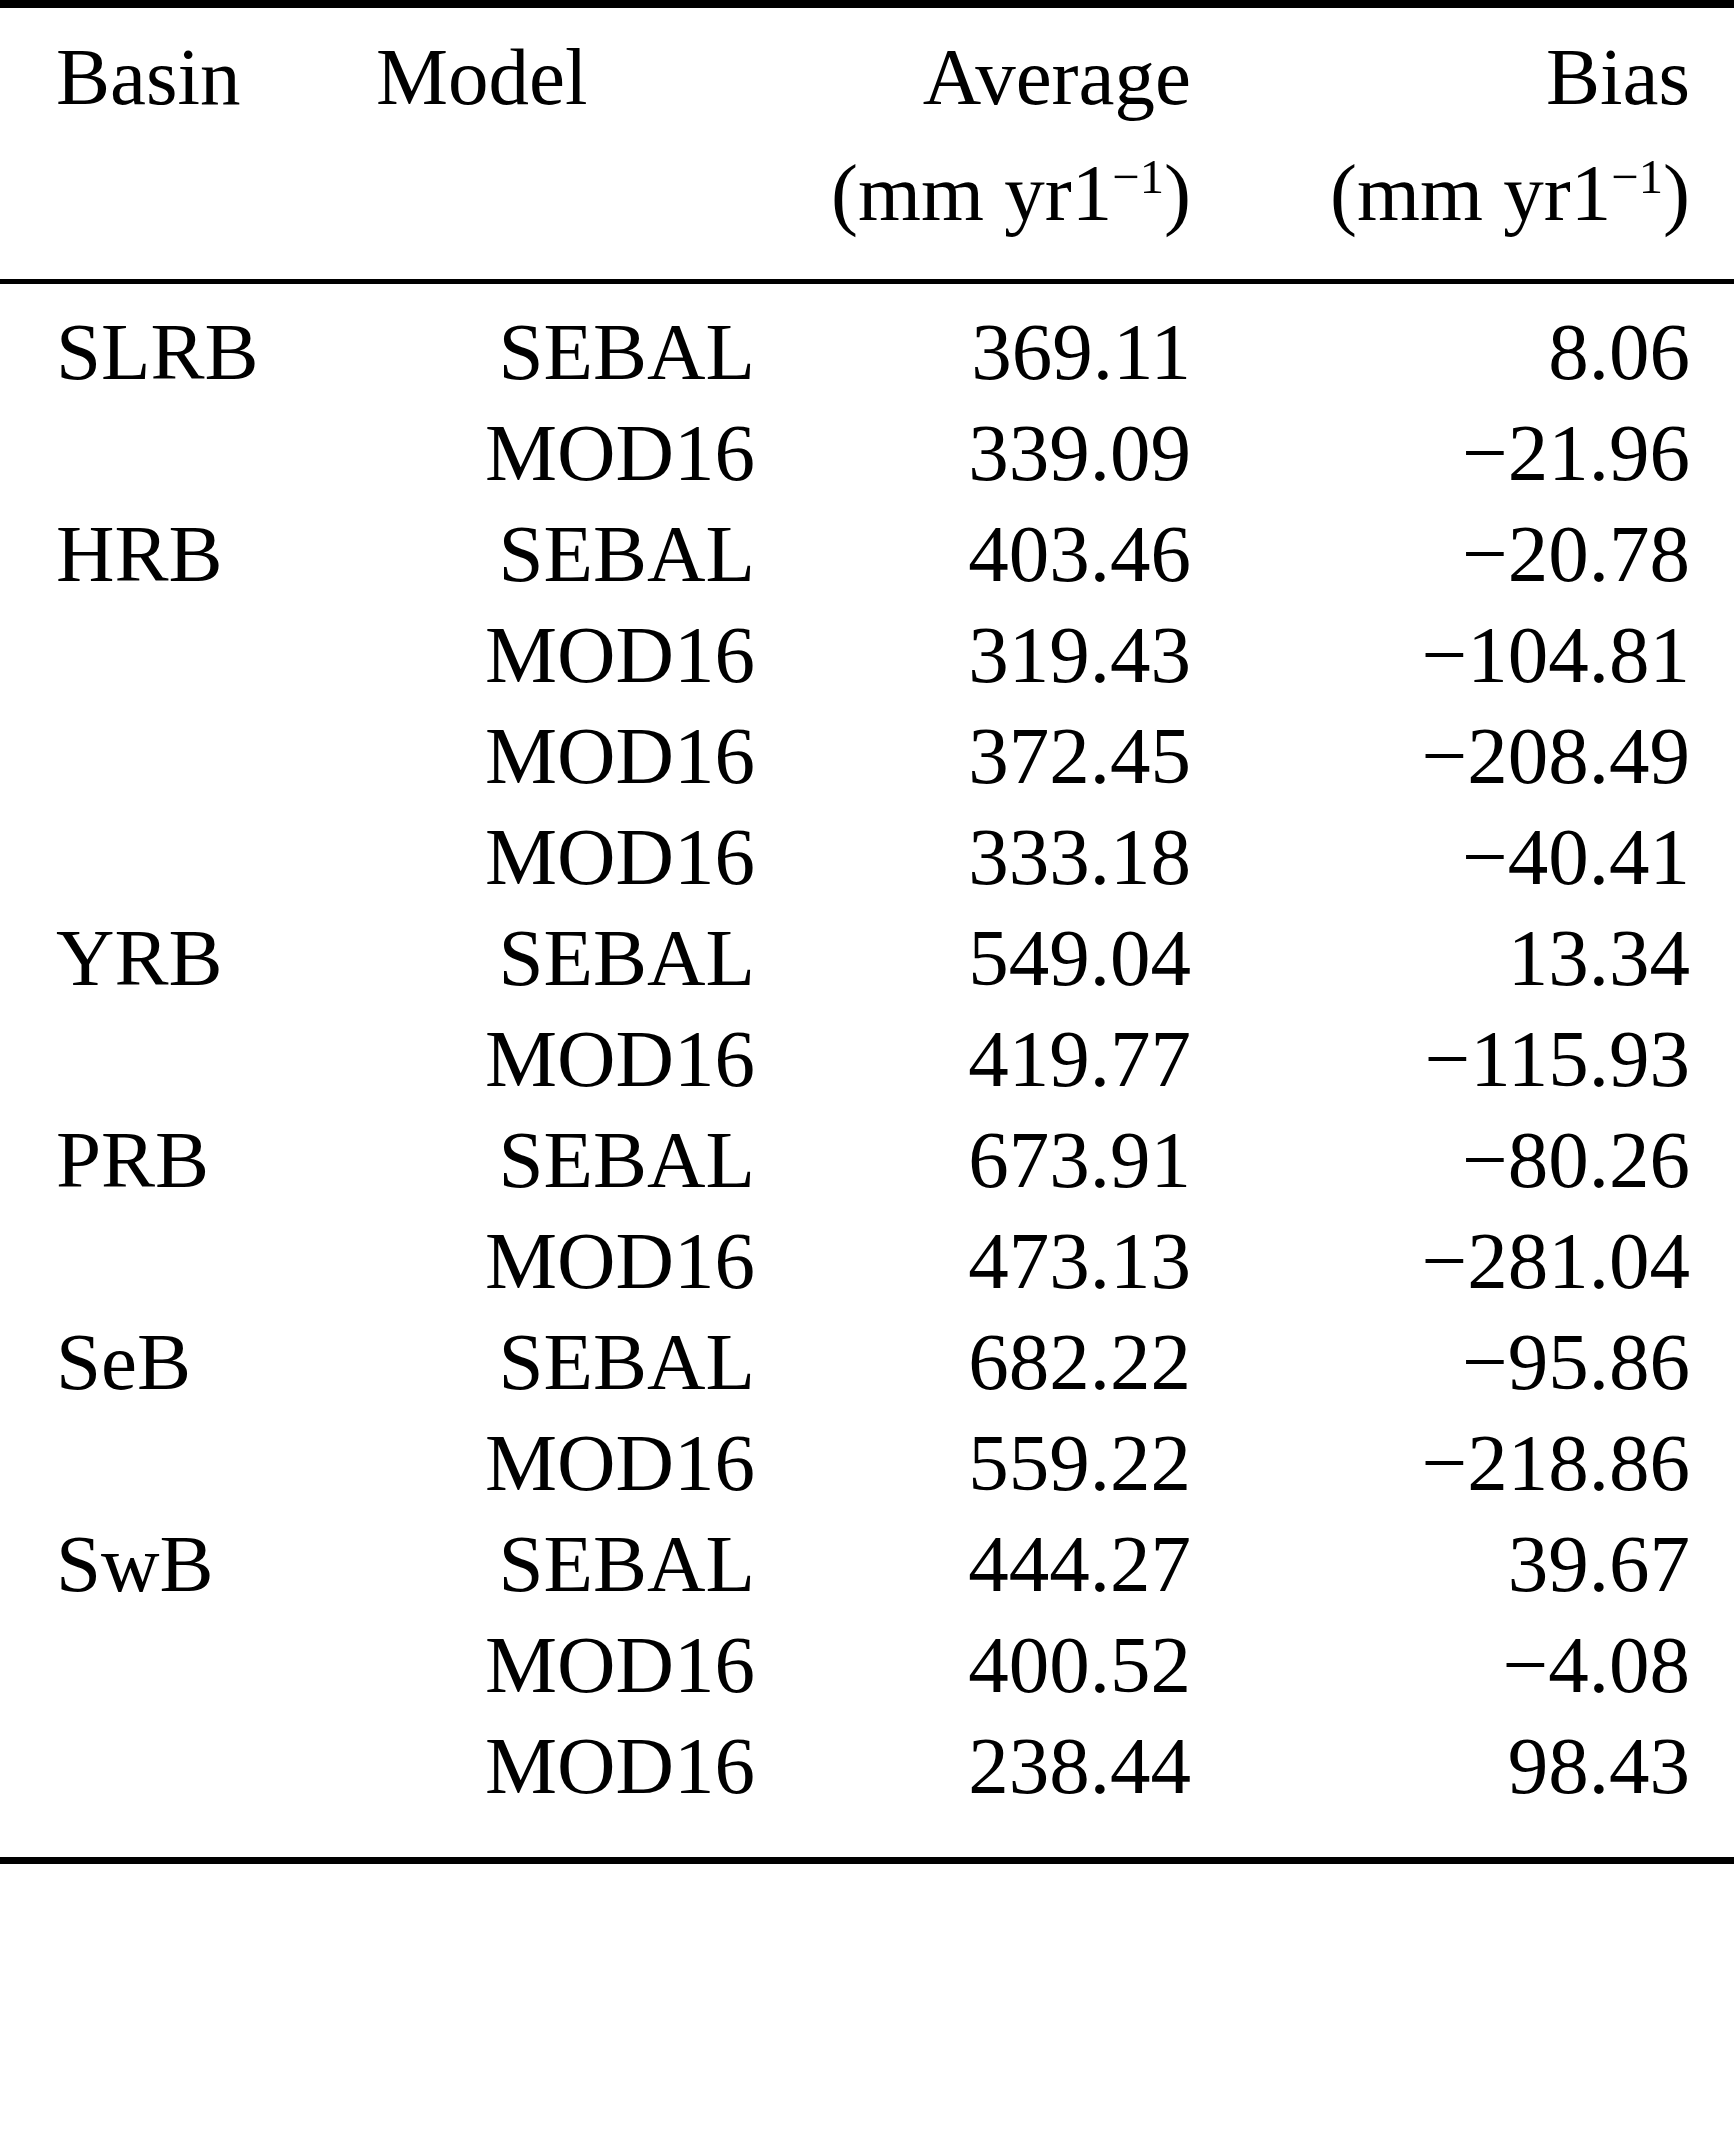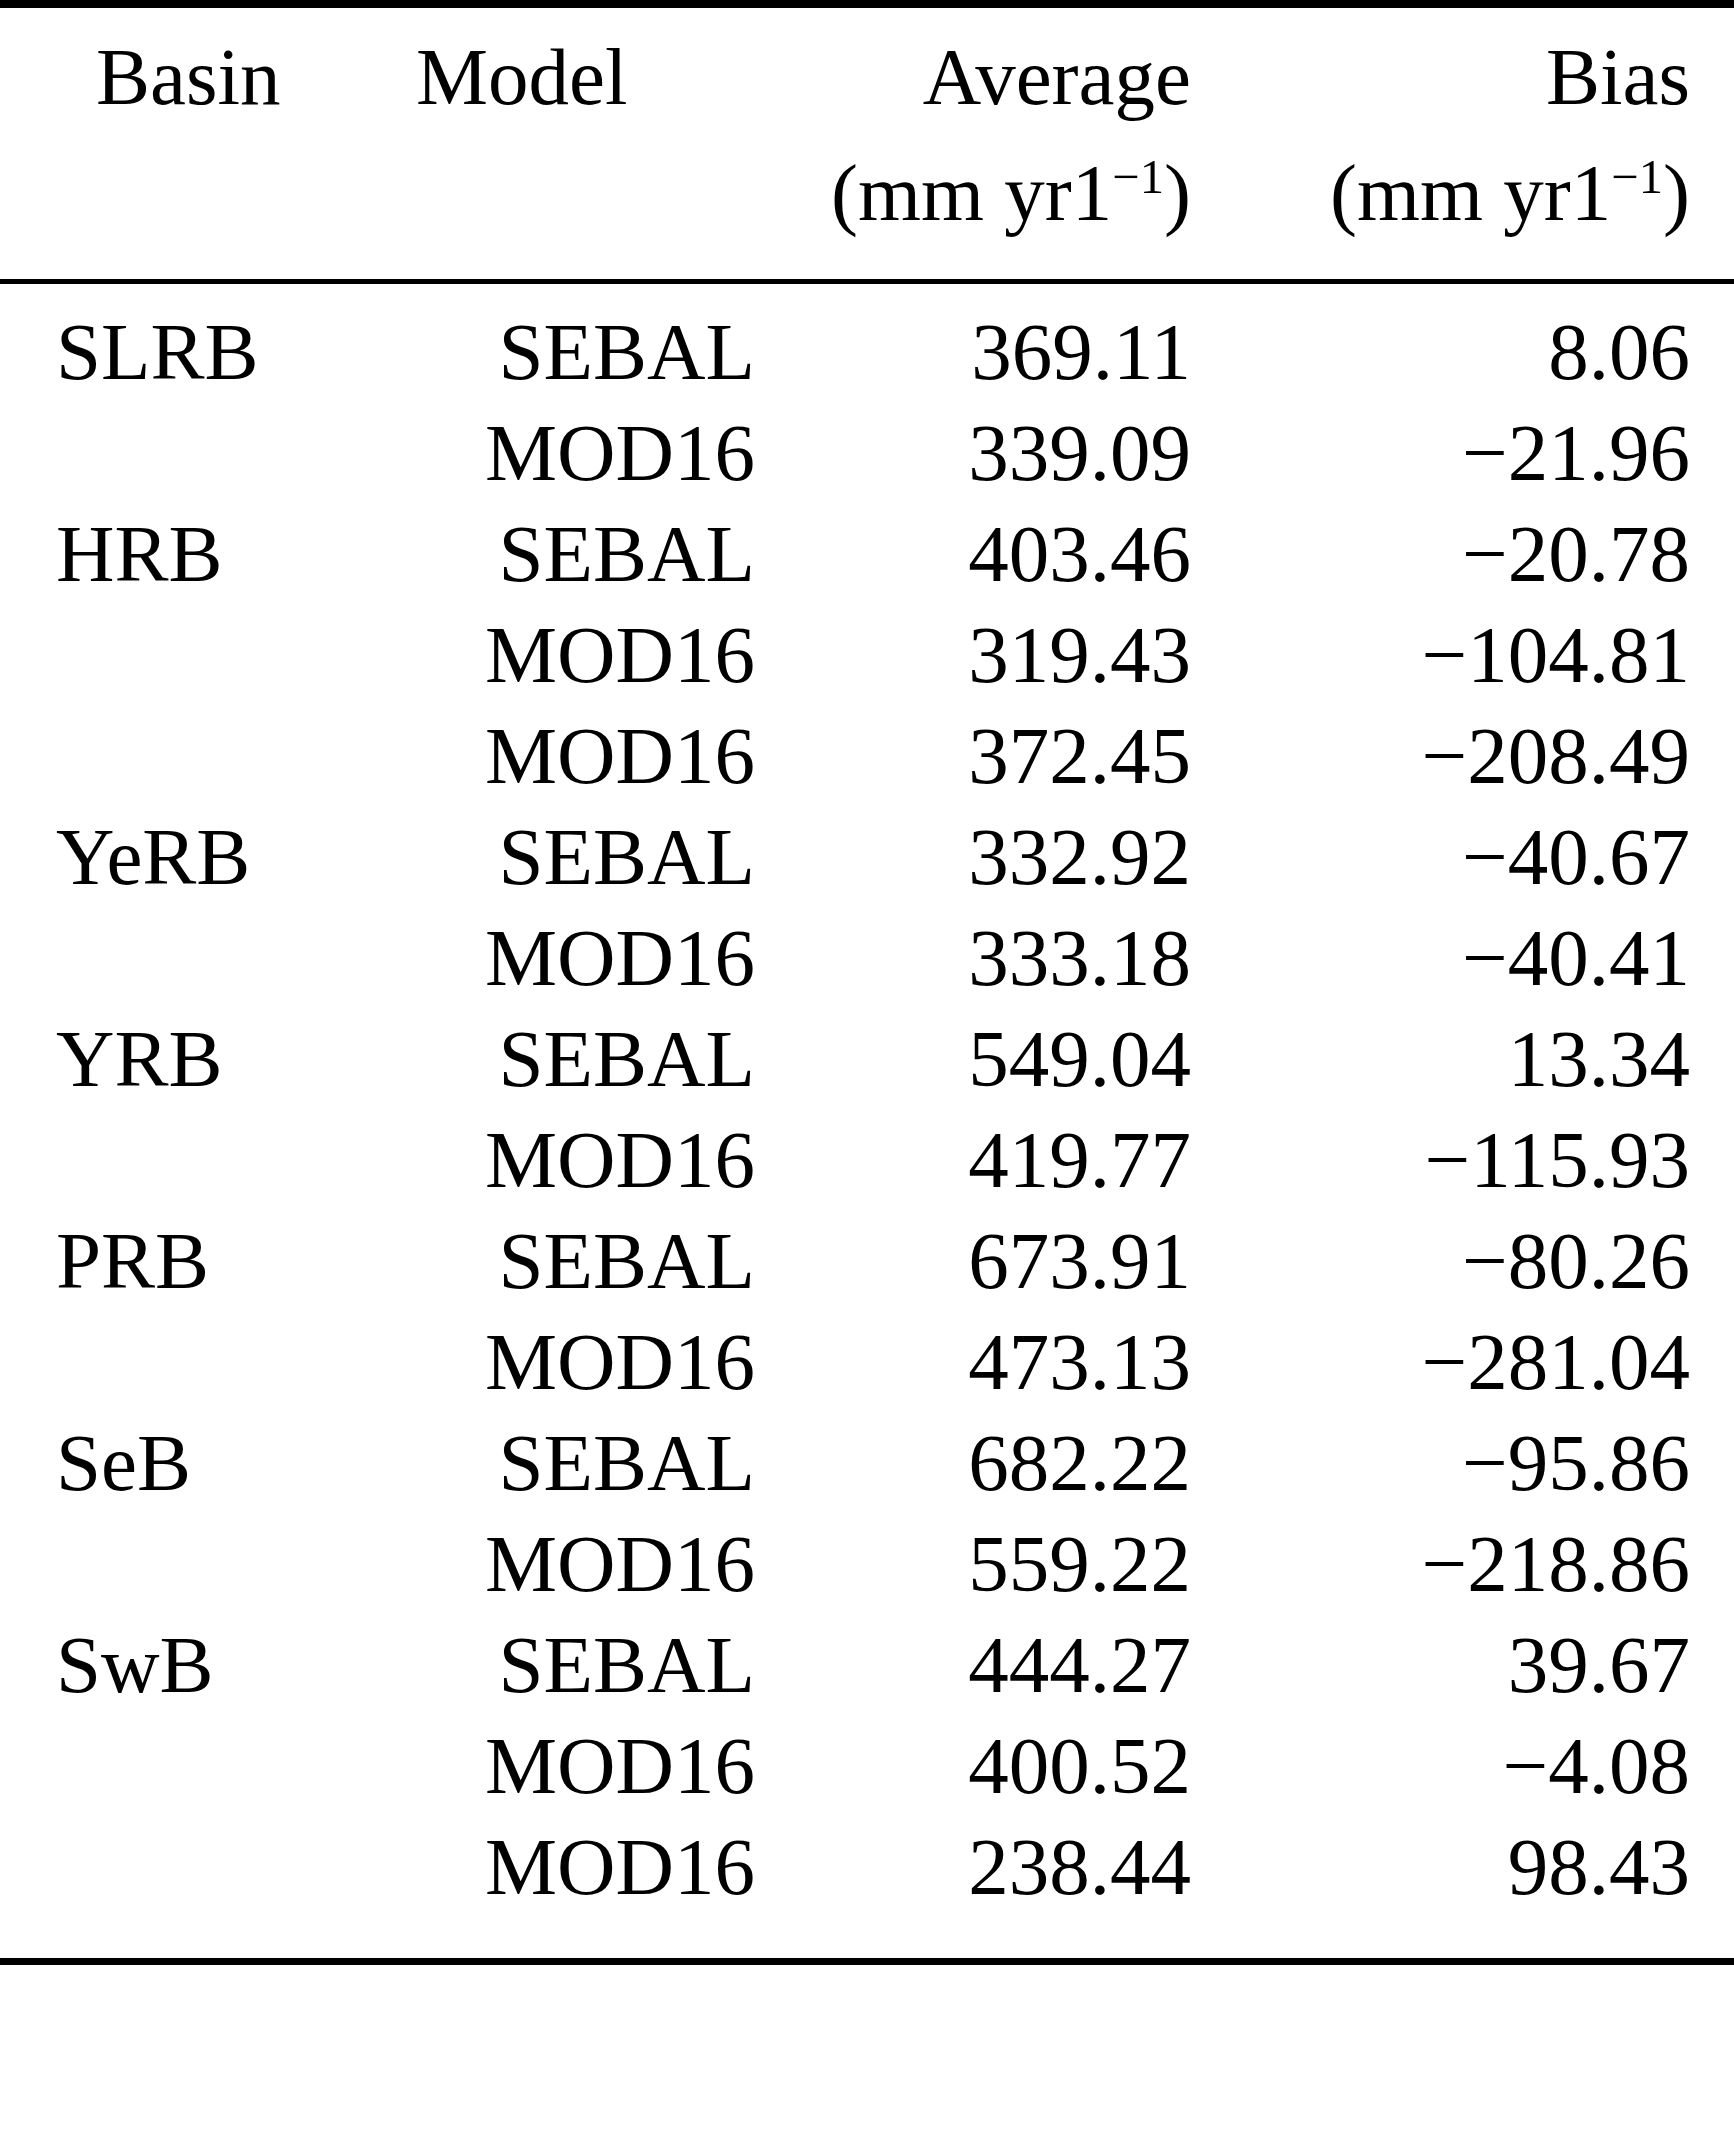--- a/index.html
+++ b/index.html
@@ -36,21 +36,20 @@
   }
   thead { border-bottom: 5px solid #000000; }
 
   th.h-left  { text-align: left; }
   th.h-right { text-align: right; }
 
   .h-label {
     display: block;
     line-height: 94px;
     padding-top: 22px;
-    margin-left: 40px;
   }
   .h-unit {
     display: block;
     line-height: 107px;
     padding-bottom: 32px;
   }
   .h-spacer {
     display: block;
     line-height: 107px;
     padding-bottom: 32px;
@@ -140,26 +139,20 @@
   </tr>
 
 
   <tr>
     <td class="col-basin pad-left"></td>
     <td class="col-model">MOD16</td>
     <td class="col-average">372.45</td>
     <td class="col-bias pad-right">−208.49</td>
   </tr>
 
-  <tr>
-    <td class="col-basin pad-left">YeRB</td>
-    <td class="col-model">SEBAL</td>
-    <td class="col-average">332.92</td>
-    <td class="col-bias pad-right">−40.67</td>
-  </tr>
 
   <tr>
     <td class="col-basin pad-left"></td>
     <td class="col-model">MOD16</td>
     <td class="col-average">333.18</td>
     <td class="col-bias pad-right">−40.41</td>
   </tr>
 
   <tr>
     <td class="col-basin pad-left">YRB</td>

